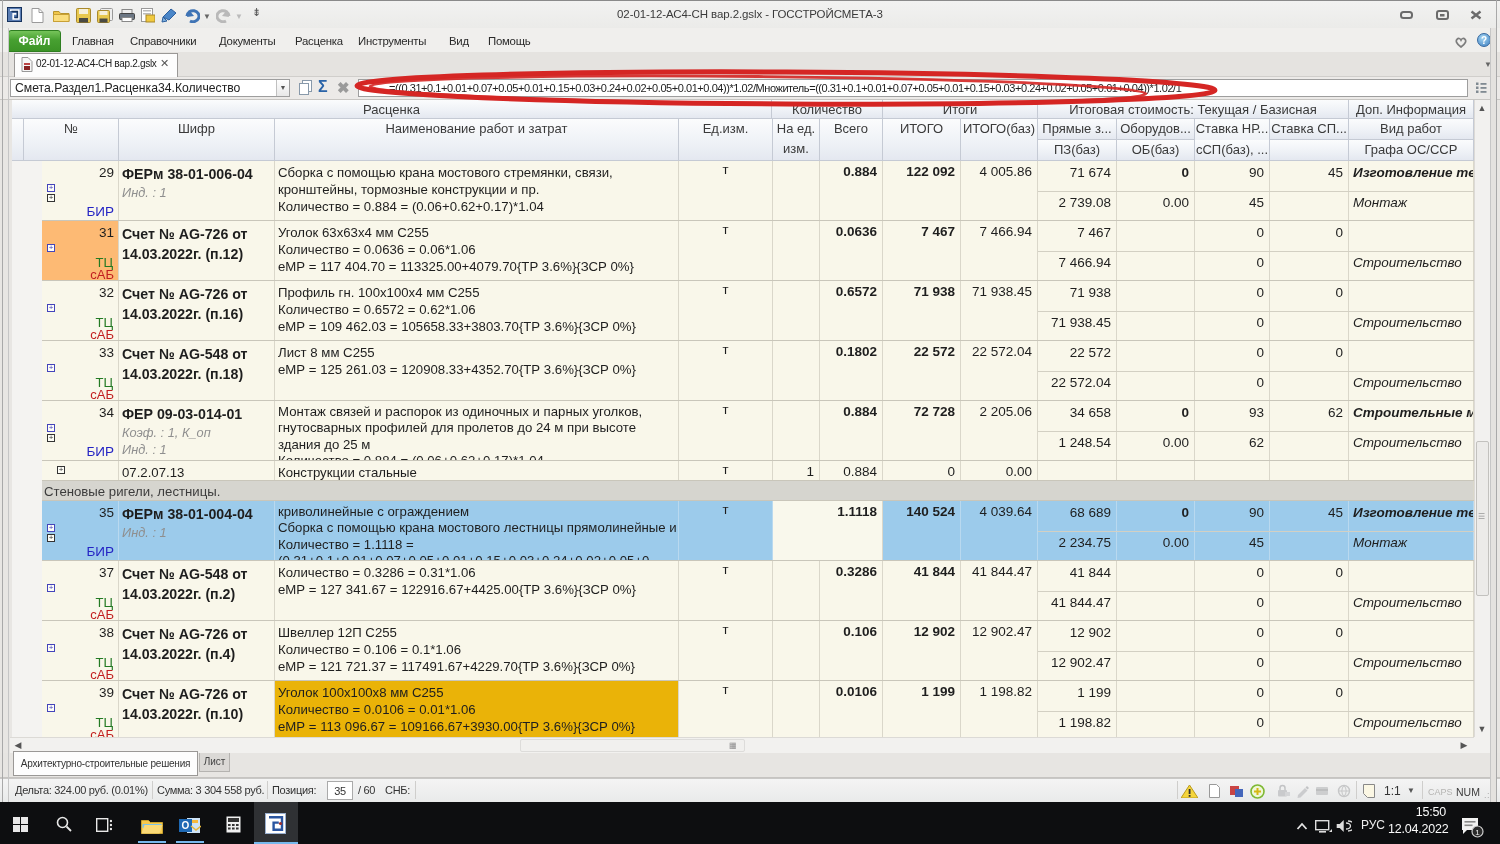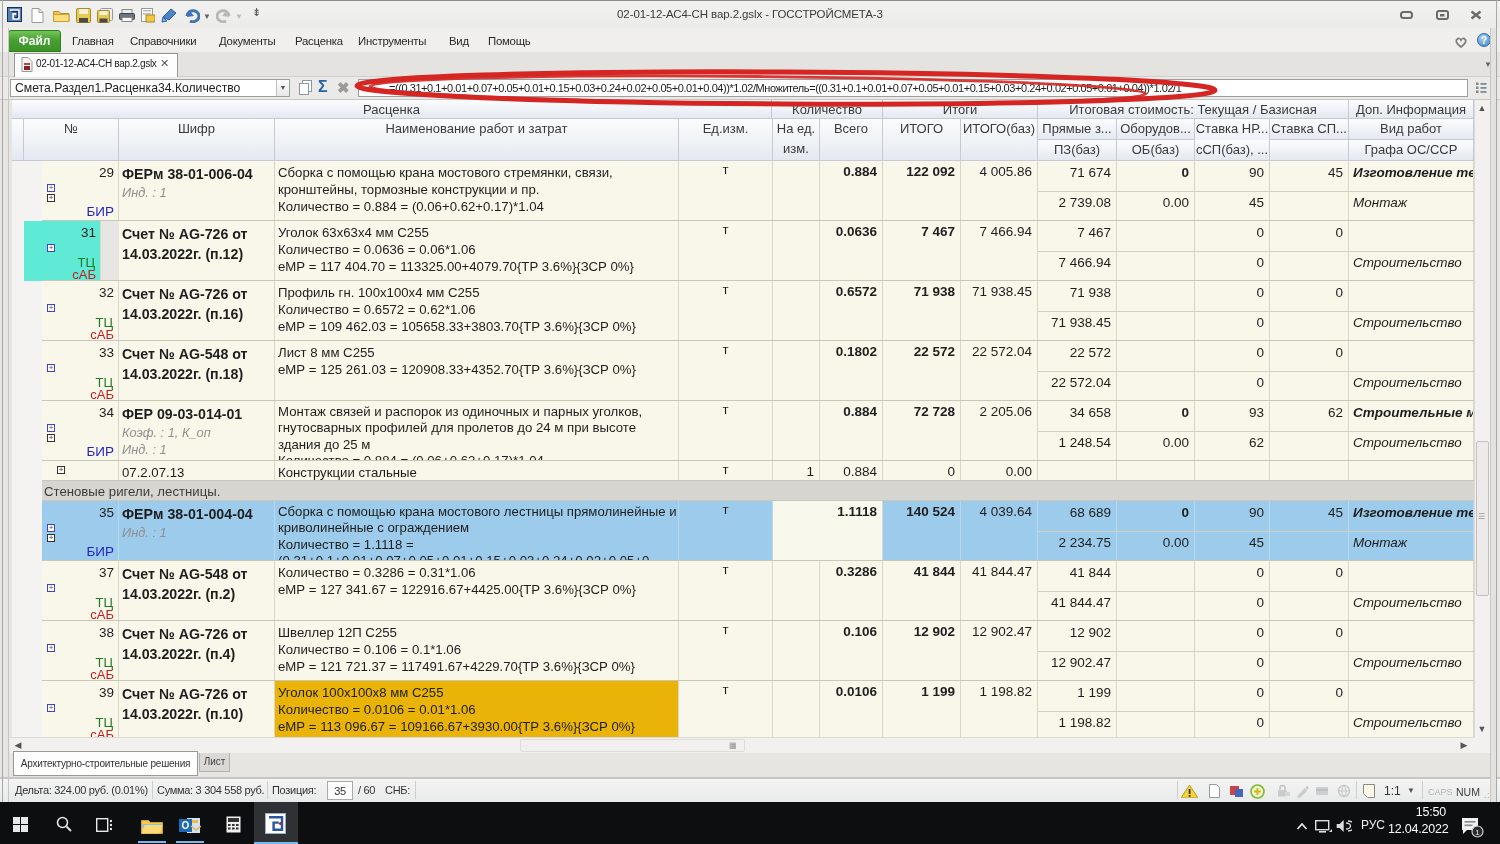--- a/index.html
+++ b/index.html
@@ -218,21 +218,21 @@
         </div>
         <div class="cell lv" style="left:1349px;width:125px;height:60px;background:#f9f7ea;">
           <div class="s1"><b>Изготовление те..</b></div>
           <div class="s2">Монтаж</div>
         </div>
         <div class="subdiv" style="left:1038px;width:436px;top:30px;"></div>
         <div class="rowb"></div>
       </div>
       <div class="row" style="top:221px;height:60px;">
         <div class="pbox" style="left:47px;top:23px;border-color:#4444bb;color:#4444bb;">+</div>
-        <div class="cell creL" style="left:24px;width:77px;height:60px;background:#5eead4;text-decoration:underline;">
+        <div class="cell creL" style="left:42px;width:77px;height:60px;background:#fdba74;text-decoration:underline;">
           <div class="numv">31</div>
           <div class="tagt">ТЦ</div>
           <div class="tagc">сАБ</div>
         </div>
         <div class="cell creL" style="left:119px;width:156px;height:60px;background:#f9f7ea;">
           <div class="sb">Счет № AG-726 от</div>
           <div class="sb">14.03.2022г. (п.12)</div>
         </div>
         <div class="cell creL" style="left:275px;width:404px;height:60px;background:#f9f7ea;">
           <div class="nl">Уголок 63х63х4 мм С255</div>
@@ -440,22 +440,22 @@
         <div class="pbox" style="left:47px;top:33px;border-color:#333333;color:#333333;">+</div>
         <div class="cell creL" style="left:42px;width:77px;height:60px;background:#9ccbeb;border-right-color:#b9d9ef;">
           <div class="numv">35</div>
           <div class="tagb">БИР</div>
         </div>
         <div class="cell creL" style="left:119px;width:156px;height:60px;background:#9ccbeb;border-right-color:#b9d9ef;">
           <div class="sb">ФЕРм 38-01-004-04</div>
           <div class="si">Инд. : 1</div>
         </div>
         <div class="cell creL n4" style="left:275px;width:404px;height:60px;background:#9ccbeb;border-right-color:#b9d9ef;">
+          <div class="nl">криволинейные с ограждением</div>
           <div class="nl">Сборка с помощью крана мостового лестницы прямолинейные и</div>
-          <div class="nl">криволинейные с ограждением</div>
           <div class="nl">Количество = 1.1118 =</div>
           <div class="nl">(0.31+0.1+0.01+0.07+0.05+0.01+0.15+0.03+0.24+0.02+0.05+0</div>
         </div>
         <div class="cell" style="left:679px;width:94px;height:60px;background:#9ccbeb;border-right-color:#b9d9ef;">
           <div class="nl" style="text-align:center;">т</div>
         </div>
         <div class="cell rv" style="left:773px;width:110px;height:60px;background:#f9f8ec;"><b>1.1118</b></div>
         <div class="cell rv" style="left:883px;width:78px;height:60px;background:#9ccbeb;border-right-color:#b9d9ef;"><b>140 524</b></div>
         <div class="cell rv" style="left:961px;width:77px;height:60px;background:#9ccbeb;border-right-color:#b9d9ef;">4 039.64</div>
         <div class="cell rv" style="left:1038px;width:79px;height:60px;background:#9ccbeb;border-right-color:#b9d9ef;">

